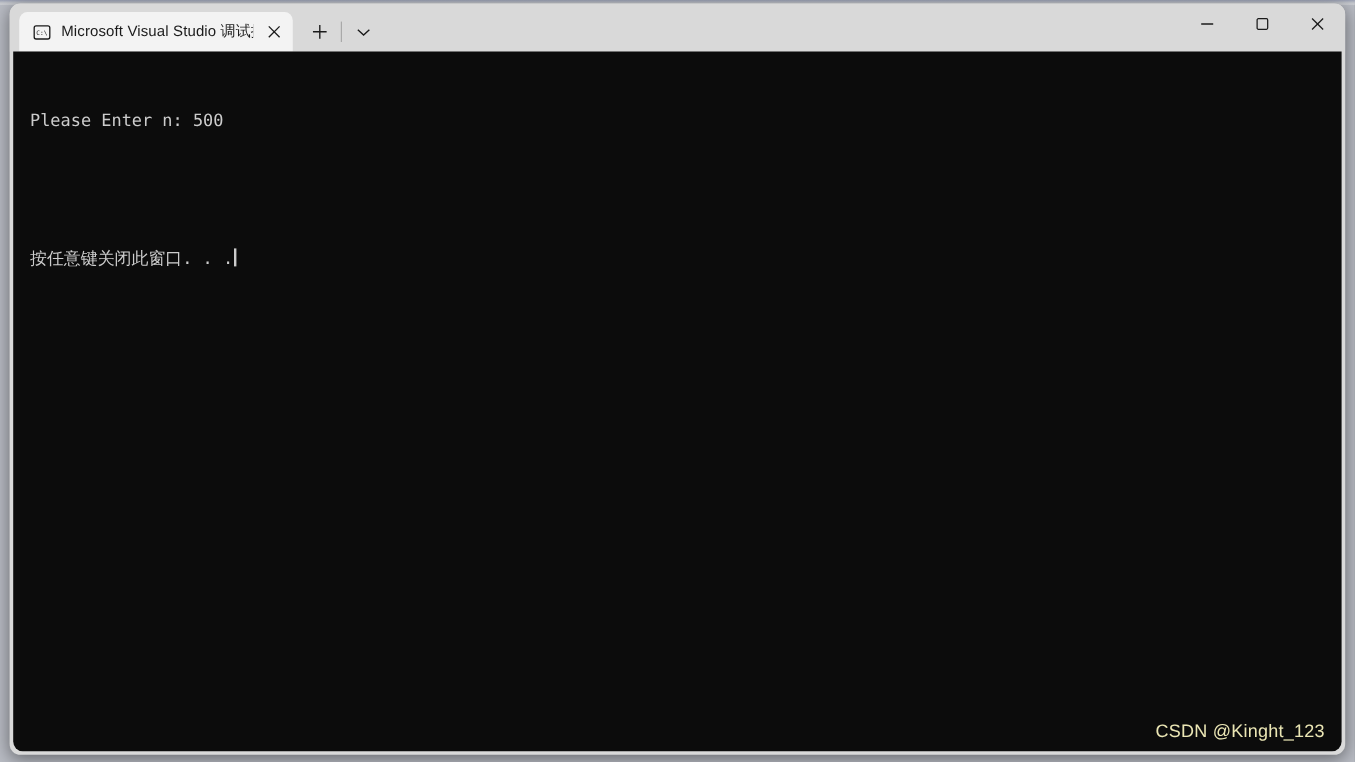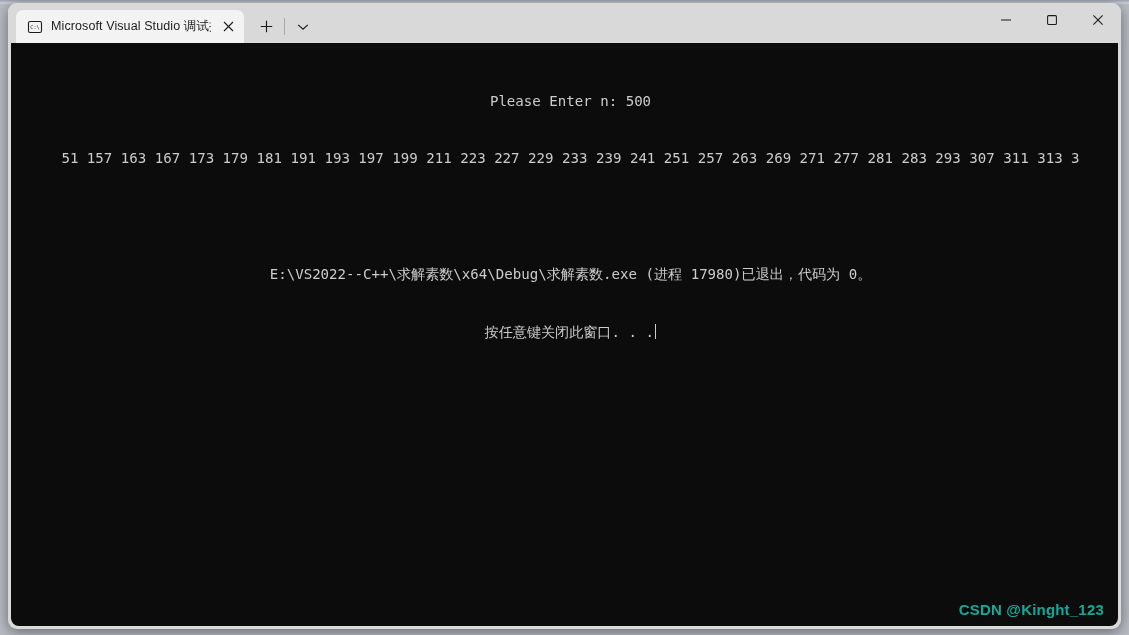--- a/index.html
+++ b/index.html
@@ -137,21 +137,20 @@
   
   #console-body {
     position: absolute;
     top: 40px;
     left: 3px;
     width: 1107px;
     height: 583px;
     background: #0c0c0c;
     border-radius: 0 0 8px 8px;
     overflow: hidden;
-    text-align: center;
   }
 
   #console-text {
     position: absolute;
     top: 10px;
     left: 14px;
     right: 2px;
     font-family: "DejaVu Sans Mono", "Liberation Mono", monospace;
     font-size: 14.1px;
     line-height: 19.3px;
@@ -172,24 +171,23 @@
     margin-left: 1px;
   }
 
   
   #watermark {
     position: absolute;
     right: 14px;
     bottom: 8px;
     font-family: "Liberation Sans", sans-serif;
     font-size: 15px;
-    color: #14b8a6;
+    color: #fef9c3;
     opacity: 0.92;
     letter-spacing: 0.2px;
-    font-weight: bold;
   }
 </style>
 </head>
 <body>
 
 <div id="desktop-sliver"></div>
 
 <div id="terminal-window">
 
   <div id="title-bar">
@@ -246,22 +244,20 @@
           <line x1="10.6" y1="1.4" x2="1.4" y2="10.6" stroke="#1b1b1b" stroke-width="1.05"></line>
         </svg>
       </div>
     </div>
 
   </div>
 
   <div id="console-body">
     <div id="console-text">
       <div class="console-line">Please Enter n: 500</div>
-      <div class="console-line">51 157 163 167 173 179 181 191 193 197 199 211 223 227 229 233 239 241 251 257 263 269 271 277 281 283 293 307 311 313 3</div>
       <div class="console-line blank"></div>
-      <div class="console-line">E:\VS2022--C++\求解素数\x64\Debug\求解素数.exe (进程 17980)已退出，代码为 0。</div>
       <div class="console-line"><span>按任意键关闭此窗口. . .</span><span id="cursor"></span></div>
     </div>
 
     <div id="watermark">CSDN @Kinght_123</div>
   </div>
 
 </div>
 
 </body></html>

